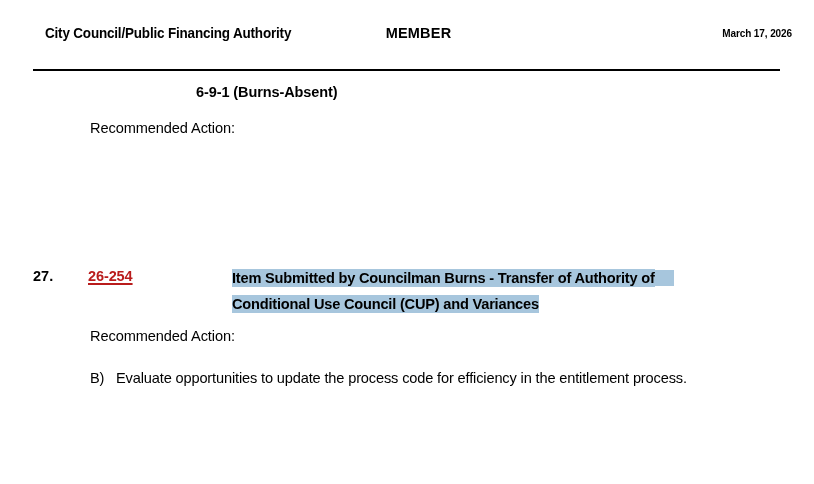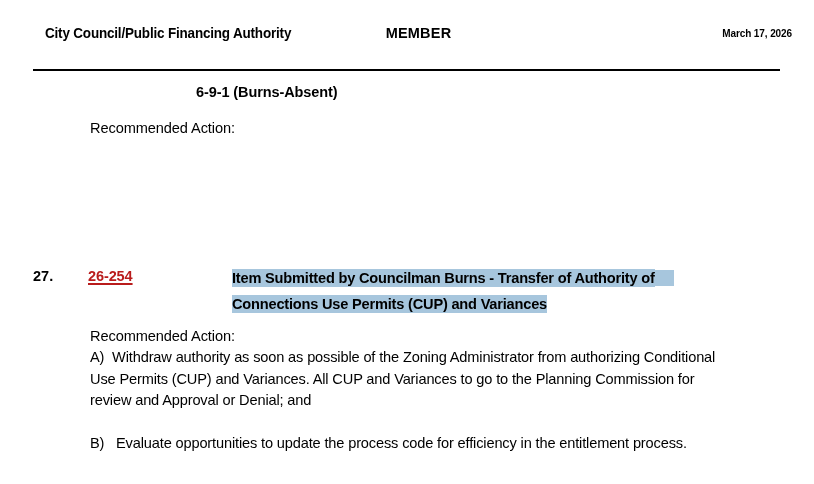--- a/index.html
+++ b/index.html
@@ -194,24 +194,23 @@
   <div class="block-a">
     <div class="rec-label">Recommended Action:</div>
   </div>
 
 
   <div class="item-row">
     <span class="item-num">27.</span>
     <a class="item-link">26-254</a>
     <div class="item-title">
       <span class="hl">Item Submitted by Councilman Burns - Transfer of Authority of</span><span class="hl-pad">&nbsp;&nbsp;&nbsp;&nbsp;&nbsp;</span><br>
-      <span class="hl">Connections Use Permits (CUP) and Variances</span>
+      <span class="hl">Conditional Use Council (CUP) and Variances</span>
     </div>
   </div>
 
   <div class="block-b">
     <div class="rec-label">Recommended Action:</div>
-    <div class="para">A)  Withdraw authority as soon as possible of the Zoning Administrator from authorizing Conditional Use Permits (CUP) and Variances. All CUP and Variances to go to the Planning Commission for review and Approval or Denial; and</div>
     <div class="para-gap"></div>
     <div class="para">B)   Evaluate opportunities to update the process code for efficiency in the entitlement process.</div>
   </div>
 
 </div>
 
 </body></html>

